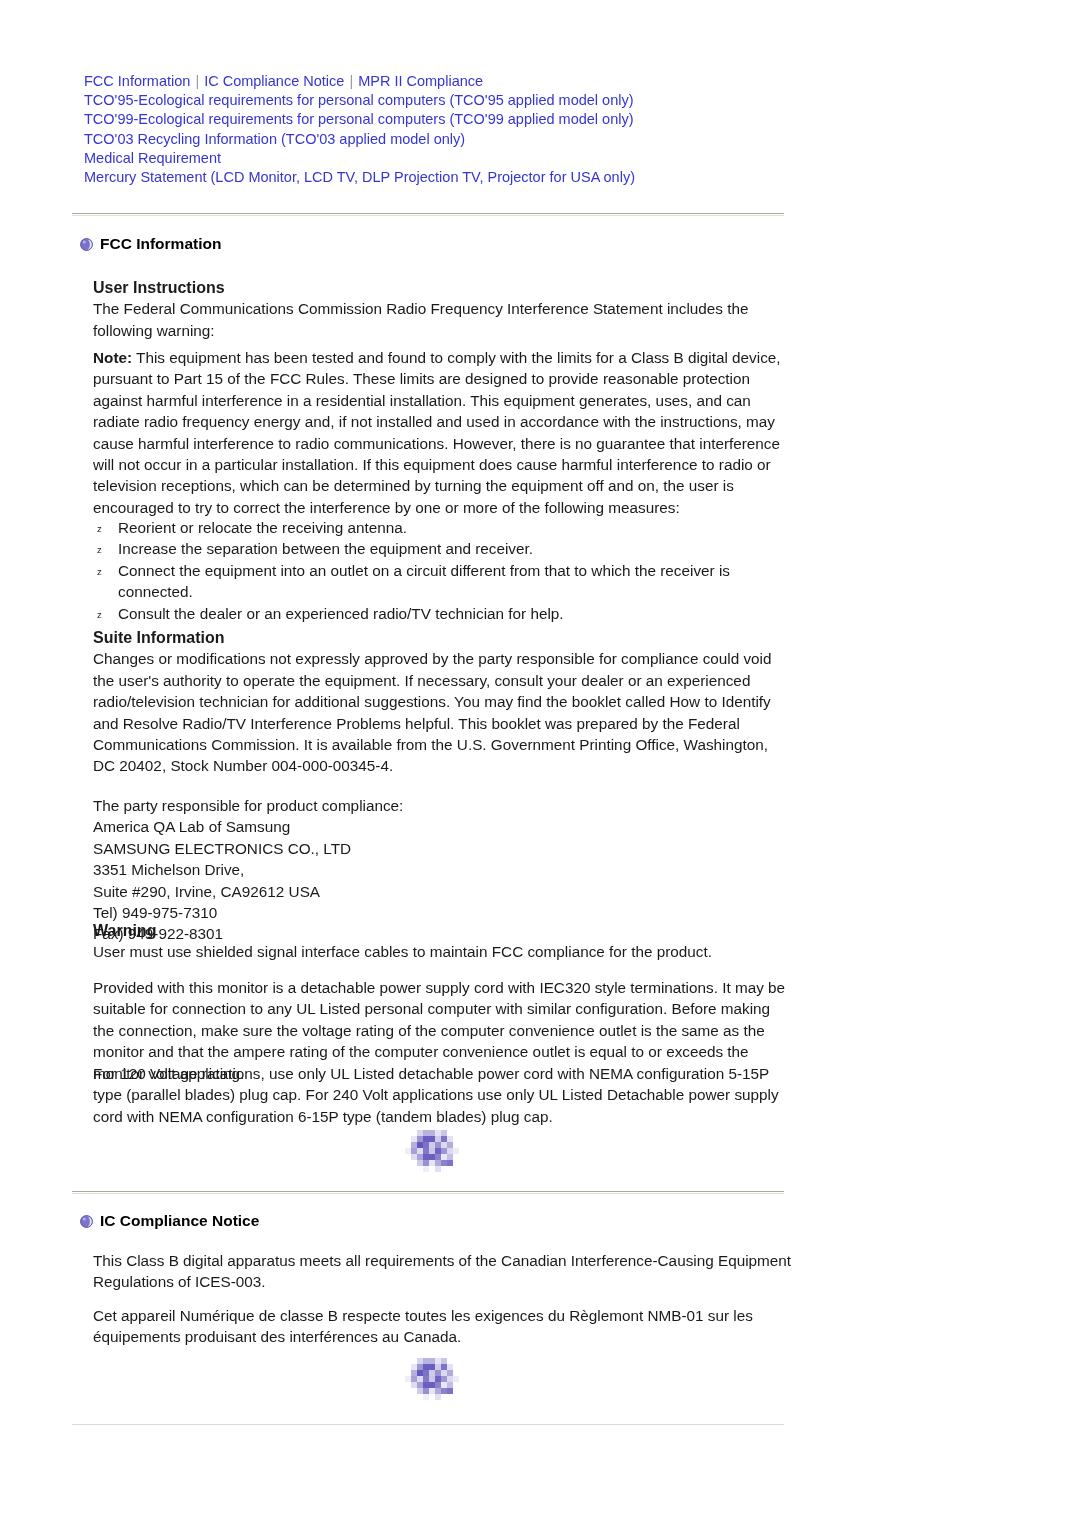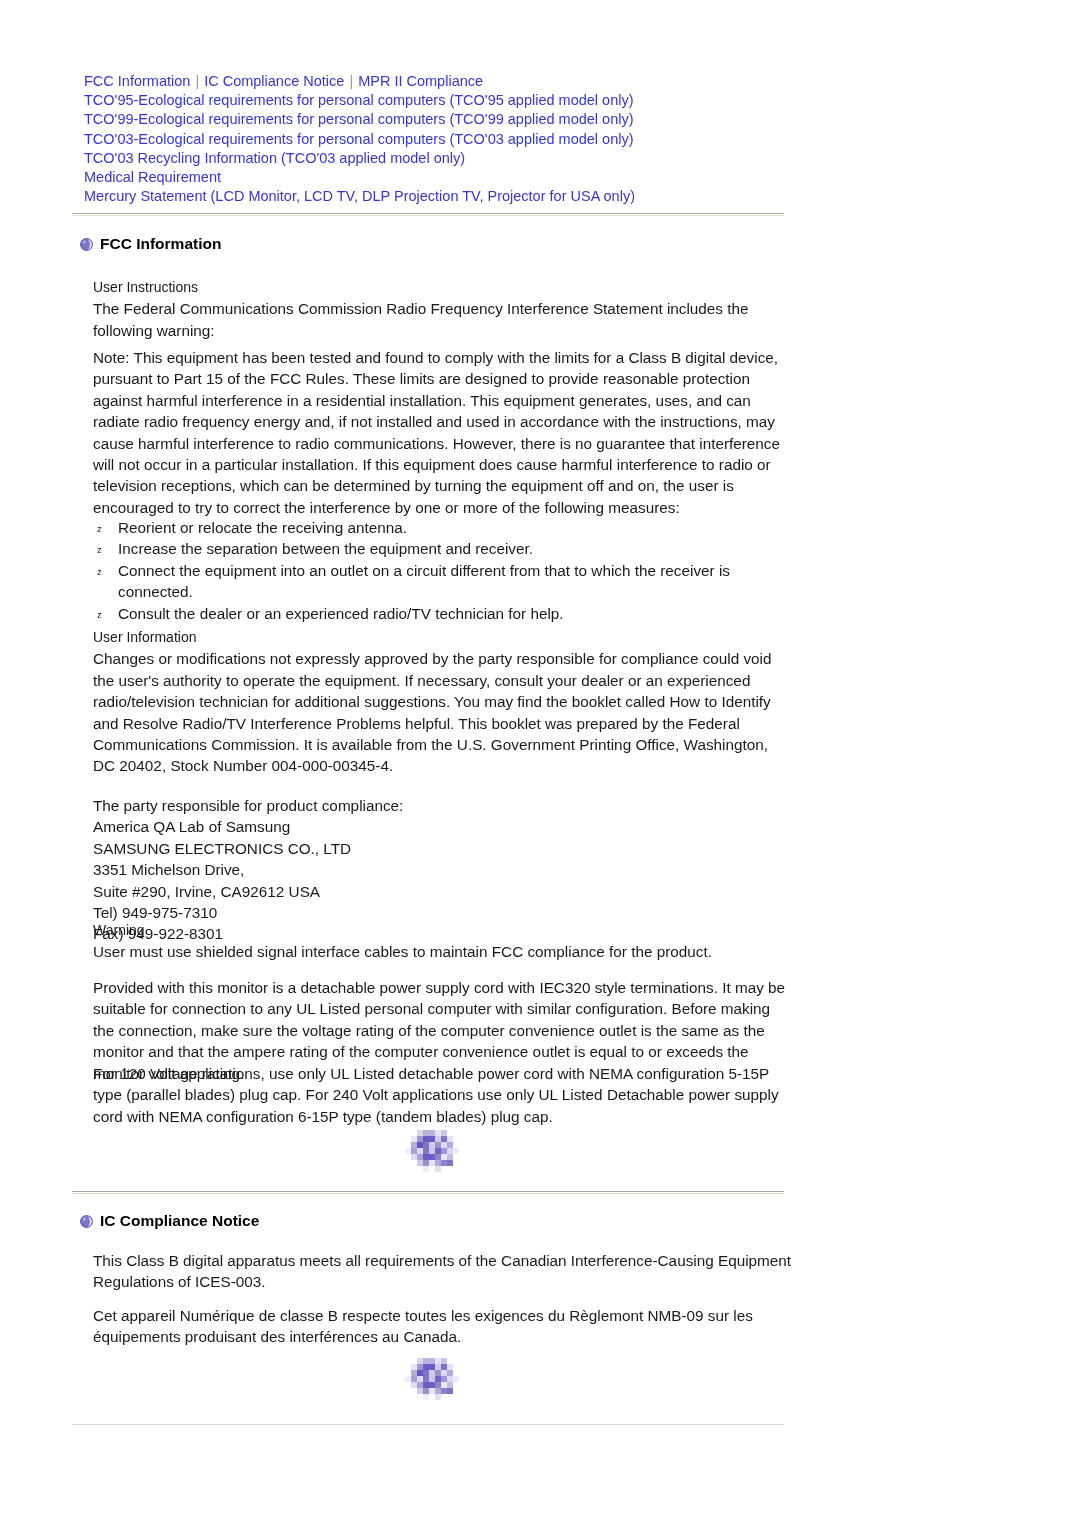--- a/index.html
+++ b/index.html
@@ -101,25 +101,25 @@
     position: absolute;
     left: 93px;
     width: 700px;
     font-size: 15.3px;
     line-height: 21.4px;
     color: #1a1a1a;
     text-align: left;
   }
   .block.narrow { width: 620px; }
   .sub-head {
-    font-weight: normal;
-    font-size: 14px;
+    font-weight: bold;
+    font-size: 16px;
     line-height: 21.4px;
   }
-  .lead { font-weight: normal; }
+  .lead { font-weight: bold; }
 
   
   .zlist { position: absolute; left: 93px; width: 700px; }
   .zitem {
     font-size: 15.3px;
     line-height: 21.4px;
     color: #1a1a1a;
     position: relative;
     padding-left: 25px;
   }
@@ -150,23 +150,20 @@
     <div class="navrow">
       <a class="navlink" href="#">FCC Information</a><span class="navsep">|</span><a class="navlink" href="#">IC Compliance Notice</a><span class="navsep">|</span><a class="navlink" href="#">MPR II Compliance</a>
     </div>
 
 
     <div class="navrow">
       <a class="navlink" href="#">TCO'95-Ecological requirements for personal computers (TCO'95 applied model only)</a>
     </div>
     <div class="navrow">
       <a class="navlink" href="#">TCO'99-Ecological requirements for personal computers (TCO'99 applied model only)</a>
-    </div>
-    <div class="navrow">
-      <a class="navlink" href="#">TCO'03-Ecological requirements for personal computers (TCO'03 applied model only)</a>
     </div>
     <div class="navrow">
       <a class="navlink" href="#">TCO'03 Recycling Information (TCO'03 applied model only)</a>
     </div>
     <div class="navrow">
       <a class="navlink" href="#">Medical Requirement</a>
     </div>
     <div class="navrow">
       <a class="navlink" href="#">Mercury Statement (LCD Monitor, LCD TV, DLP Projection TV, Projector for USA only)</a>
     </div>
@@ -210,21 +207,21 @@
       <span class="zmark">z</span>
       <span class="cont" style="display:inline;">Connect the equipment into an outlet on a circuit different from that to which the receiver is connected.</span>
     </div>
     <div class="zitem">
       <span class="zmark">z</span>
       <span>Consult the dealer or an experienced radio/TV technician for help.</span>
     </div>
   </div>
 
   <div class="block" style="top:627px;">
-    <div class="sub-head">User Information</div>
+    <div class="sub-head">Suite Information</div>
     <div>Changes or modifications not expressly approved by the party responsible for compliance could void the user's authority to operate the equipment. If necessary, consult your dealer or an experienced radio/television technician for additional suggestions. You may find the booklet called How to Identify and Resolve Radio/TV Interference Problems helpful. This booklet was prepared by the Federal Communications Commission. It is available from the U.S. Government Printing Office, Washington, DC 20402, Stock Number 004-000-00345-4.</div>
   </div>
 
   <div class="block narrow" style="top:795px;">
     <div>The party responsible for product compliance:</div>
     <div>America QA Lab of Samsung</div>
     <div>SAMSUNG ELECTRONICS CO., LTD</div>
     <div>3351 Michelson Drive,</div>
     <div>Suite #290, Irvine, CA92612 USA</div>
     <div>Tel) 949-975-7310</div>
@@ -295,21 +292,21 @@
       <circle cx="6.5" cy="6.5" r="6" fill="#7b73c9"></circle>
       <circle cx="6.5" cy="6.5" r="6" fill="none" stroke="#4b44a0" stroke-width="0.8"></circle>
       <path d="M6.5 1.2 A5.3 5.3 0 0 1 6.5 11.8 A3.4 5.3 0 0 0 6.5 1.2 Z" fill="#ffffff" opacity="0.85"></path>
       <circle cx="4.3" cy="3.9" r="1.5" fill="#c9c5ea" opacity="0.8"></circle>
     </svg>
     <span>IC Compliance Notice</span>
   </div>
 
   <div class="block" style="top:1250px;">This Class B digital apparatus meets all requirements of the Canadian Interference-Causing Equipment Regulations of ICES-003.</div>
 
-  <div class="block" style="top:1305px;">Cet appareil Numérique de classe B respecte toutes les exigences du Règlemont NMB-09 sur les équipements produisant des interférences au Canada.</div>
+  <div class="block" style="top:1305px;">Cet appareil Numérique de classe B respecte toutes les exigences du Règlemont NMB-01 sur les équipements produisant des interférences au Canada.</div>
 
   <svg class="pixgraphic" style="left:405px; top:1358px; width:72px; height:42px;" viewBox="0 0 12 7" preserveAspectRatio="none">
     <rect x="0" y="0" width="12" height="7" fill="#ffffff"></rect>
     <rect x="2" y="0" width="1" height="1" fill="#d8d5ee"></rect>
     <rect x="3" y="0" width="2" height="1" fill="#b9b3e0"></rect>
     <rect x="5" y="0" width="1" height="1" fill="#e5e3f4"></rect>
     <rect x="6" y="0" width="1" height="1" fill="#cac5e8"></rect>
     <rect x="1" y="1" width="1" height="1" fill="#e8e6f6"></rect>
     <rect x="2" y="1" width="1" height="1" fill="#9f97d3"></rect>
     <rect x="3" y="1" width="2" height="1" fill="#6a5fc0"></rect>

